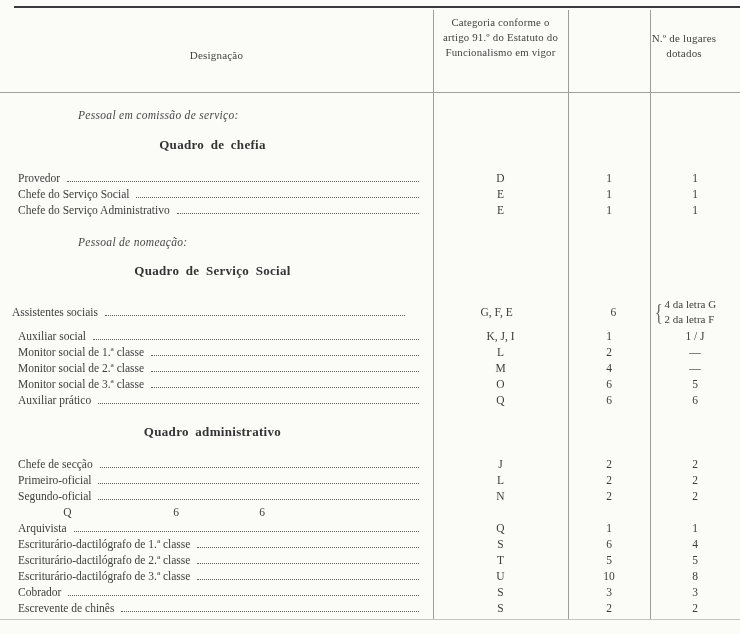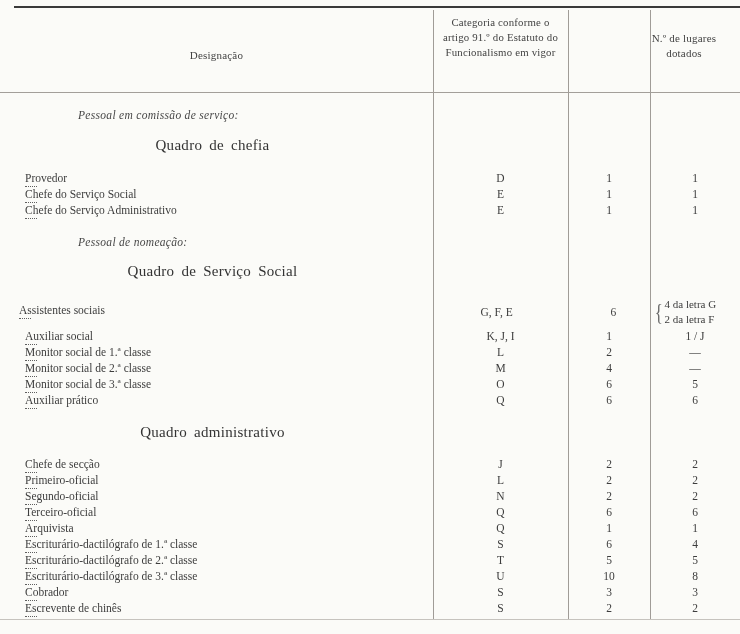--- a/index.html
+++ b/index.html
@@ -20,26 +20,26 @@
 
   
   .hdr{position:absolute;font-size:11px;line-height:15px;text-align:center;color:#424242;letter-spacing:0.2px;}
   .hd1{left:0;width:433px;top:48px;}
   .hd2{left:437px;width:127px;top:15px;font-size:10.8px;text-align:center;}
   .hd3{left:568px;width:82px;top:31px;}
   .hd4{left:650px;width:68px;top:31px;}
 
   
   .sec-label{position:absolute;left:78px;font-style:italic;font-size:11.5px;color:#474747;letter-spacing:0.3px;}
-  .sec-heading{position:absolute;left:45px;width:335px;text-align:center;font-weight:normal;font-size:15px;color:#333;word-spacing:3px;letter-spacing:0.3px;}
+  .sec-heading{position:absolute;left:45px;width:335px;text-align:center;font-weight:bold;font-size:13px;color:#333;word-spacing:3px;letter-spacing:0.3px;}
 
   
   .rows{position:absolute;left:0;width:740px;}
   .row{display:flex;height:16px;line-height:16px;font-size:11.5px;color:#3d3d3d;}
-  .c1{width:433px;display:flex;align-items:baseline;padding-left:18px;padding-right:12px;box-sizing:border-box;white-space:nowrap;flex-direction:column;}
+  .c1{width:433px;display:flex;align-items:baseline;padding-left:18px;padding-right:12px;box-sizing:border-box;white-space:nowrap;}
   .dots{flex:1;border-bottom:1px dotted #5f5f5f;margin:0 2px 3px 7px;min-width:12px;}
   .c2{width:135px;text-align:center;}
   .c3{width:82px;text-align:center;}
   .c4{width:90px;text-align:center;}
 
   .row.tall{height:32px;}
   .row.tall .c1,.row.tall .c2,.row.tall .c3{align-self:center;padding-left:12px;}
   .row.tall .c1{display:flex;align-items:baseline;}
   .c4.multiline{display:flex;align-items:center;justify-content:flex-start;text-align:left;}
   .brace{font-size:24px;font-weight:400;color:#6a6a6a;transform:scaleX(0.7);line-height:30px;}
@@ -181,24 +181,20 @@
     <div class="row">
       <div class="c1">
           <span>Segundo-oficial</span>
           <span class="dots"></span>
         </div>
       <div class="c2">N</div>
       <div class="c3">2</div>
       <div class="c4">2</div>
     </div>
     <div class="row">
-      <div class="c1">
-          <span>Terceiro-oficial</span>
-          <span class="dots"></span>
-        </div>
       <div class="c2">Q</div>
       <div class="c3">6</div>
       <div class="c4">6</div>
     </div>
     <div class="row">
       <div class="c1">
           <span>Arquivista</span>
           <span class="dots"></span>
         </div>
       <div class="c2">Q</div>

